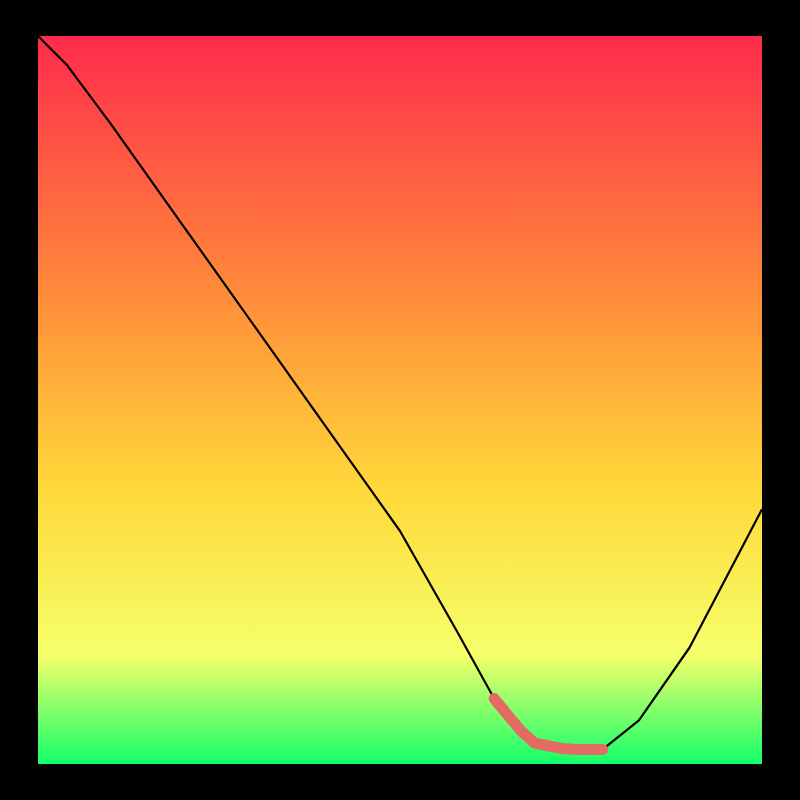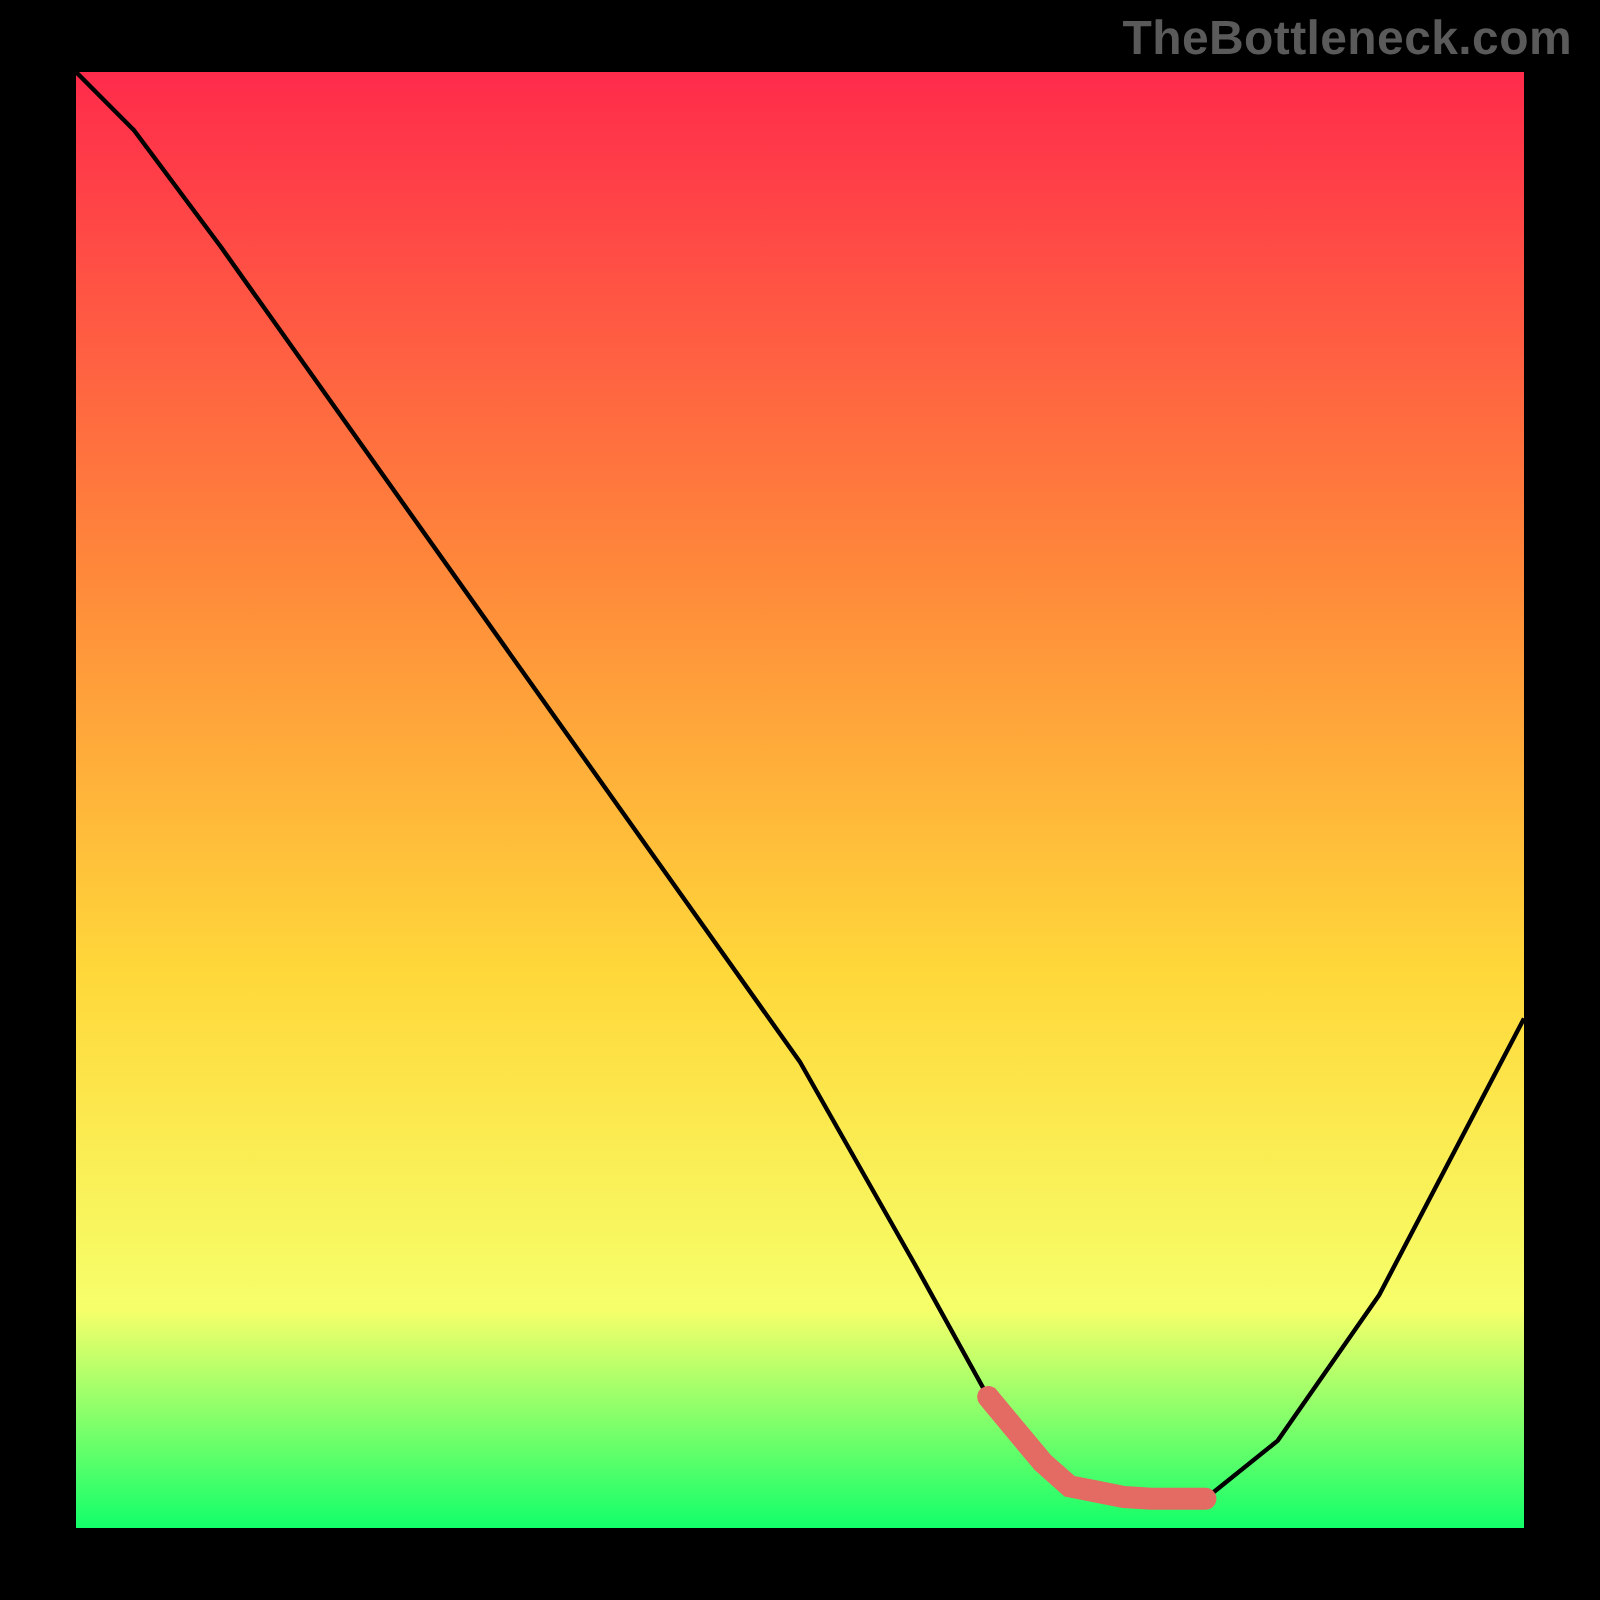--- a/index.html
+++ b/index.html
@@ -34,21 +34,20 @@
     width: 800px;
     height: 800px;
     display: block;
   }
 </style>
 </head>
 <body>
 
 <div class="frame">
 
-  <div class="watermark">TheBottleneck.com</div>
 
   <svg class="plot" viewBox="0 0 800 800">
     <defs>
       <linearGradient id="bg-grad" x1="0" y1="0" x2="0" y2="1">
         <stop offset="0%" stop-color="#ff2b4b"></stop>
         <stop offset="35%" stop-color="#ff8a3a"></stop>
         <stop offset="62%" stop-color="#ffd83a"></stop>
         <stop offset="85%" stop-color="#f6ff6a"></stop>
         <stop offset="100%" stop-color="#12ff6a"></stop>
       </linearGradient>

